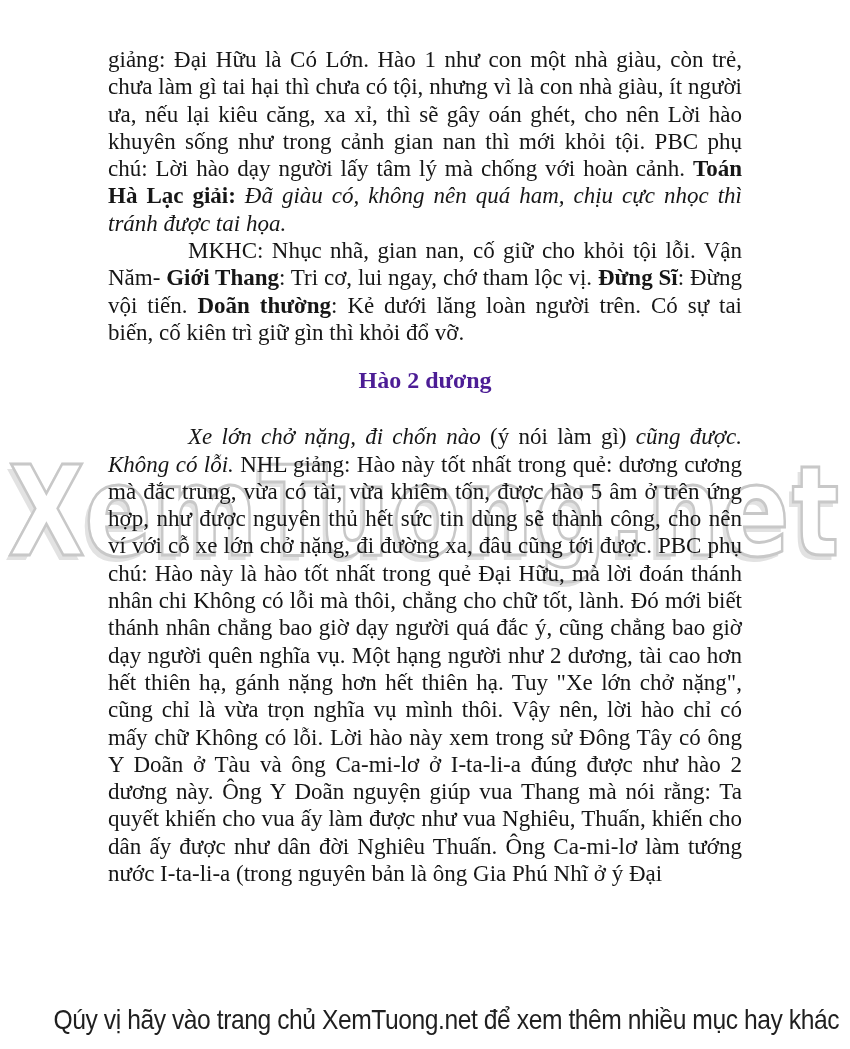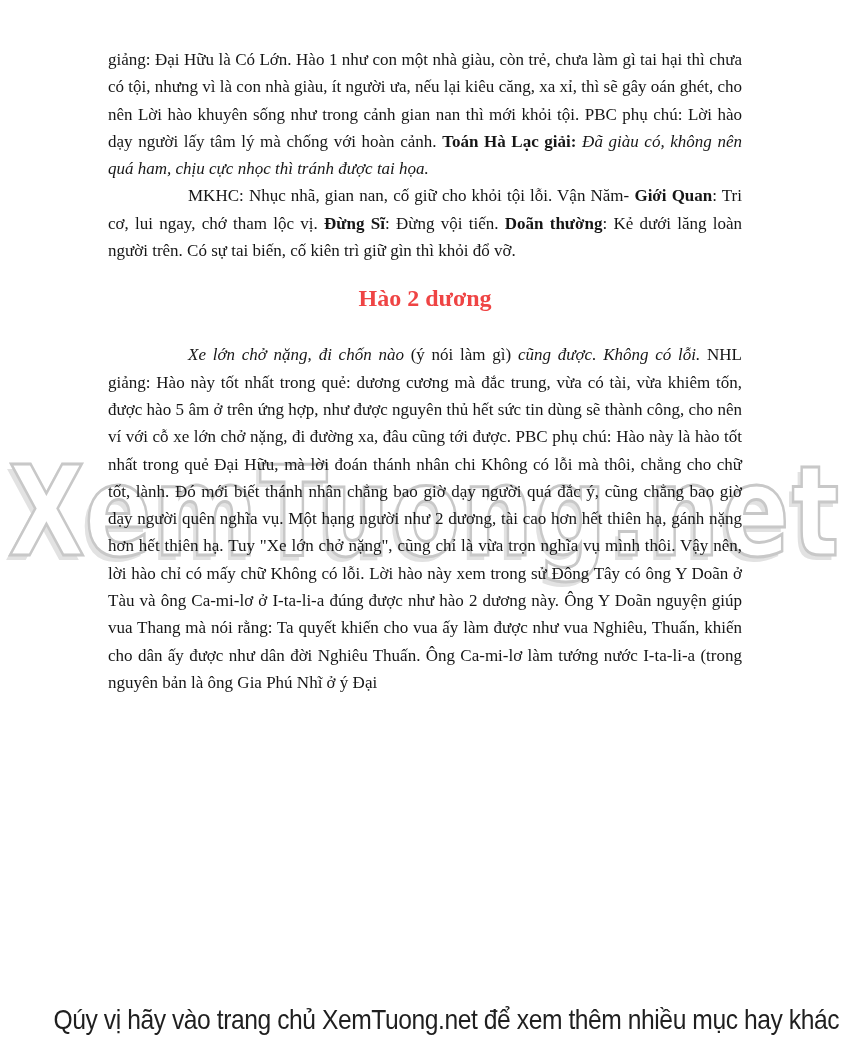--- a/index.html
+++ b/index.html
@@ -28,32 +28,32 @@
     transform: scaleX(0.80);
     transform-origin: center;
   }
 
   .content {
     position: absolute; left: 108px; top: 46px; width: 634px;
     z-index: 2; color: #161616;
   }
   .para {
     margin: 0;
-    font-size: 17px; line-height: 27.3px;
+    font-size: 23px; line-height: 27.3px;
     text-align: justify;
     text-justify: inter-word;
   }
   .indent { text-indent: 80px; }
   .para b { font-weight: bold; }
   .para i { font-style: italic; }
 
   .heading {
     margin: 21px 0 29px 0;
     font-size: 24px; font-weight: bold;
-    text-align: center; color: #ef4444;
+    text-align: center; color: #4c1d95;
     font-family: "Liberation Serif", serif;
   }
 
   .footer {
     position: absolute; left: 0; top: 1003px; width: 100%;
     text-align: center; z-index: 3;
   }
   .footer-inner {
     display: inline-block;
     transform: scaleX(0.88); transform-origin: center;
@@ -68,21 +68,21 @@
 
 <div class="watermark-layer">
   <div class="watermark">XemTuong.net</div>
 </div>
 
 <main class="content">
 
   <p class="para"><span>giảng: Đại Hữu là Có Lớn. Hào 1 như con một nhà giàu, còn trẻ, chưa làm gì tai hại thì chưa có tội, nhưng vì là con nhà giàu, ít người ưa, nếu lại kiêu căng, xa xỉ, thì sẽ gây oán ghét, cho nên Lời hào khuyên sống như trong cảnh gian nan thì mới khỏi tội. PBC phụ chú: Lời hào dạy người lấy tâm lý mà chống với hoàn cảnh. </span><b>Toán Hà Lạc giải: </b><i>Đã giàu có, không nên quá ham, chịu cực nhọc thì tránh được tai họa.</i></p>
 
 
-  <p class="para indent"><span>MKHC: Nhục nhã, gian nan, cố giữ cho khỏi tội lỗi. Vận Năm- </span><b>Giới Quan</b><span>: Tri cơ, lui ngay, chớ tham lộc vị. </span><b>Đừng Sĩ</b><span>: Đừng vội tiến. </span><b>Doãn thường</b><span>: Kẻ dưới lăng loàn người trên. Có sự tai biến, cố kiên trì giữ gìn thì khỏi đổ vỡ.</span></p>
+  <p class="para indent"><span>MKHC: Nhục nhã, gian nan, cố giữ cho khỏi tội lỗi. Vận Năm- </span><b>Giới Thang</b><span>: Tri cơ, lui ngay, chớ tham lộc vị. </span><b>Đừng Sĩ</b><span>: Đừng vội tiến. </span><b>Doãn thường</b><span>: Kẻ dưới lăng loàn người trên. Có sự tai biến, cố kiên trì giữ gìn thì khỏi đổ vỡ.</span></p>
 
   <h2 class="heading">Hào 2 dương</h2>
 
   <p class="para indent"><i>Xe lớn chở nặng, đi chốn nào </i><span>(ý nói làm gì) </span><i>cũng được. Không có lỗi. </i><span>NHL giảng: Hào này tốt nhất trong quẻ: dương cương mà đắc trung, vừa có tài, vừa khiêm tốn, được hào 5 âm ở trên ứng hợp, như được nguyên thủ hết sức tin dùng sẽ thành công, cho nên ví với cỗ xe lớn chở nặng, đi đường xa, đâu cũng tới được. PBC phụ chú: Hào này là hào tốt nhất trong quẻ Đại Hữu, mà lời đoán thánh nhân chi Không có lỗi mà thôi, chẳng cho chữ tốt, lành. Đó mới biết thánh nhân chẳng bao giờ dạy người quá đắc ý, cũng chẳng bao giờ dạy người quên nghĩa vụ. Một hạng người như 2 dương, tài cao hơn hết thiên hạ, gánh nặng hơn hết thiên hạ. Tuy "Xe lớn chở nặng", cũng chỉ là vừa trọn nghĩa vụ mình thôi. Vậy nên, lời hào chỉ có mấy chữ Không có lỗi. Lời hào này xem trong sử Đông Tây có ông Y Doãn ở Tàu và ông Ca-mi-lơ ở I-ta-li-a đúng được như hào 2 dương này. Ông Y Doãn nguyện giúp vua Thang mà nói rằng: Ta quyết khiến cho vua ấy làm được như vua Nghiêu, Thuấn, khiến cho dân ấy được như dân đời Nghiêu Thuấn. Ông Ca-mi-lơ làm tướng nước I-ta-li-a (trong nguyên bản là ông Gia Phú Nhĩ ở ý Đại</span></p>
 
 </main>
 
 <footer class="footer">
   <div class="footer-inner"><span>Qúy vị hãy vào trang chủ </span><span>XemTuong.net</span><span> để xem thêm nhiều mục hay khác</span></div>
 </footer>

